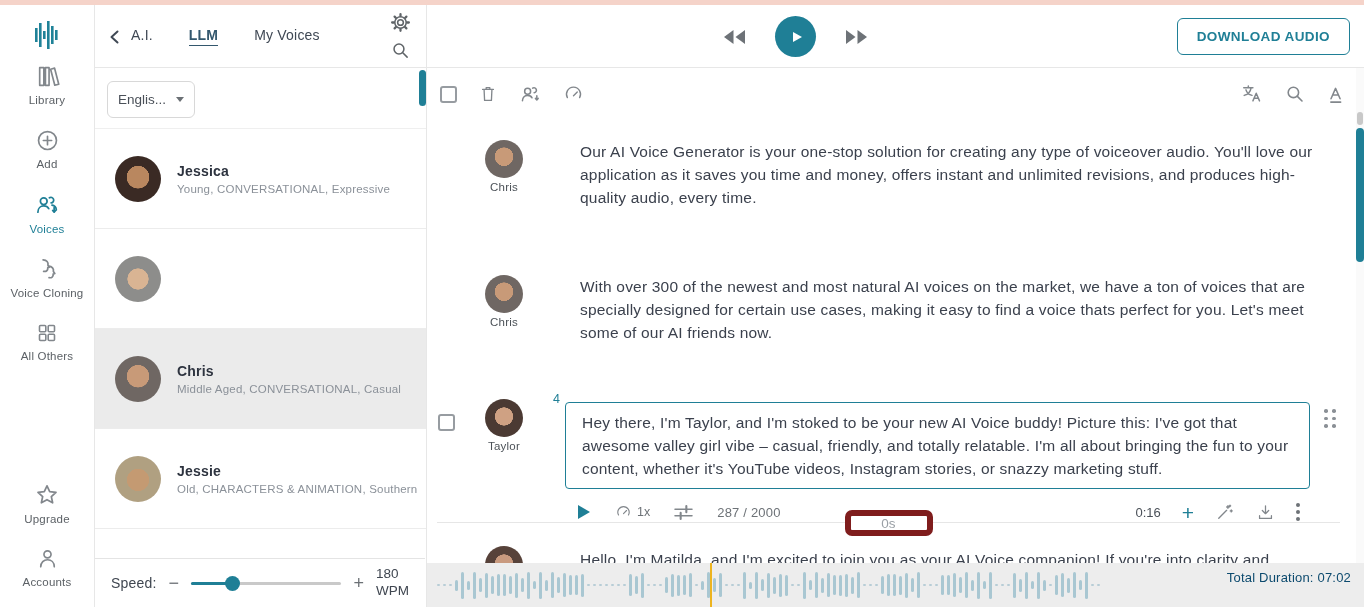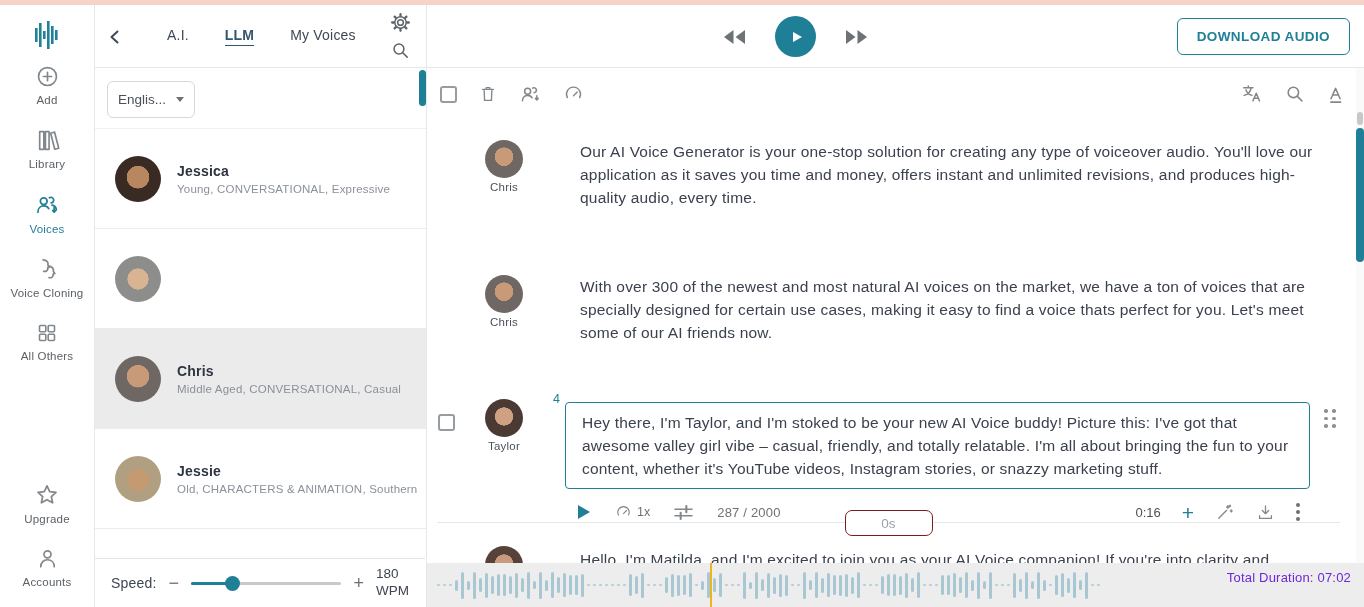--- a/index.html
+++ b/index.html
@@ -22,21 +22,21 @@
   .rail-item:first-of-type{margin-top:22px}
   .rail-label{font-size:11.5px;color:#5c6166;margin-top:5px;letter-spacing:.2px}
   .rail-item.active .rail-label{color:var(--accent)}
   .rail-item.active .ico{stroke:var(--accent)}
   .rail-footer{margin-top:auto;margin-bottom:8px}
 
   
   .panel{position:absolute;left:95px;top:5px;width:332px;bottom:0;border-right:1px solid var(--border);background:#fff}
   .panel-header{height:63px;border-bottom:1px solid var(--border);position:relative;display:flex;align-items:center}
   .back{position:absolute;left:12px;top:24px;cursor:pointer}
-  .tabs{display:flex;align-items:center;gap:36px;margin-left:72px;font-size:14px;color:#3f4854}
+  .tabs{display:flex;align-items:center;gap:36px;margin-left:36px;font-size:14px;color:#3f4854}
   .tab{cursor:pointer;padding-bottom:2px;letter-spacing:.2px}
   .tab.active{color:#33576d;font-weight:700;border-bottom:1.5px solid #33576d}
   .panel-tools{position:absolute;right:16px;top:8px;display:flex;flex-direction:column;gap:9px;align-items:center}
   .panel-scroll{position:absolute;right:0;top:63px;width:7px;height:120px}
   .panel-scroll .thumb{position:absolute;top:2px;left:0;width:7px;height:36px;border-radius:4px;background:var(--accent)}
 
   .filters{display:flex;gap:24px;padding:13px 12px 10px 12px}
   .select{height:37px;border:1px solid #d8d8d8;border-radius:6px;display:flex;align-items:center;
           justify-content:space-between;padding:0 10px;font-size:13.5px;color:#4a5058;cursor:pointer;background:#fff}
   .select.lang{width:88px}
@@ -100,29 +100,29 @@
   .bc-right{position:absolute;right:56px;top:0;height:30px;display:flex;align-items:center;gap:21px}
   .rate{display:flex;align-items:center;gap:5px;font-size:12.5px;color:#6d7277}
   .chars{font-size:13px;color:#6d7277;letter-spacing:.2px}
   .time{font-size:13px;color:#4a5058}
   .plus{font-size:21px;color:var(--accent);font-weight:400;line-height:1;cursor:pointer}
   .kebab{display:flex;flex-direction:column;gap:3px;cursor:pointer}
   .kebab i{width:4px;height:4px;border-radius:50%;background:#6d7277}
 
   .pause-div{position:absolute;left:10px;right:16px;top:0;border-top:1px solid #e6e6e6}
   .pause-pill{position:absolute;left:50%;transform:translateX(-50%);top:-13px;width:88px;height:26px;background:#fff;
-              border:1px solid #7f1d1d;border-radius:7px;display:flex;align-items:center;justify-content:center;
+              border:6px solid #7f1d1d;border-radius:7px;display:flex;align-items:center;justify-content:center;
               font-size:13.5px;color:#9aa0a6;cursor:pointer}
 
   .wavebar{position:absolute;left:0;right:0;bottom:0;height:44px;background:#ededed}
   .waveform{position:absolute;left:10px;top:0;height:44px;display:flex;align-items:center}
   .wbar{width:3px;margin-right:3px;border-radius:1.5px;background:var(--wave)}
   .wdot{width:3px;height:2.5px;margin-right:3px;border-radius:1.5px;background:#b7cdd6}
   .playhead{position:absolute;left:283px;top:0;bottom:0;width:2px;background:var(--playhead);cursor:col-resize}
-  .total{position:absolute;right:13px;top:0;height:28px;display:flex;align-items:center;font-size:13px;color:#6d28d9;letter-spacing:.2px}
+  .total{position:absolute;right:13px;top:0;height:28px;display:flex;align-items:center;font-size:13px;color:#0c4a6e;letter-spacing:.2px}
 
   .main-scroll{position:absolute;right:0;top:63px;width:8px;bottom:44px;background:#fafafa}
   .main-scroll .nub{position:absolute;top:44px;left:1px;width:6px;height:13px;border-radius:3px;background:#c8c8c8}
   .main-scroll .thumb{position:absolute;top:60px;left:0;width:8px;height:134px;border-radius:4px;background:var(--accent)}
 </style>
 </head>
 <body>
 
 <div class="app">
   <div class="topstrip"></div>
@@ -136,31 +136,31 @@
           <rect x="14" y="14" width="2.6" height="8"></rect>
           <rect x="18" y="4" width="2.6" height="28"></rect>
           <rect x="22" y="9" width="2.6" height="18"></rect>
           <rect x="26" y="13" width="2.6" height="10"></rect>
         </g>
       </svg>
     </div>
 
     <div class="rail-item">
       <svg class="ico" width="25" height="25" viewBox="0 0 24 24">
+        <path d="M4.5 3.5h4v17h-4zM10 3.5h3.5v17H10zM15 5l3.8-1 4 15.4-3.8 1z"></path>
+      </svg>
+      <span class="rail-label">Library</span>
+    </div>
+
+    <div class="rail-item">
+      <svg class="ico" width="25" height="25" viewBox="0 0 24 24">
         <circle cx="12" cy="12" r="8.6"></circle>
           <path d="M12 8v8M8 12h8"></path>
       </svg>
       <span class="rail-label">Add</span>
-    </div>
-
-    <div class="rail-item">
-      <svg class="ico" width="25" height="25" viewBox="0 0 24 24">
-        <path d="M4.5 3.5h4v17h-4zM10 3.5h3.5v17H10zM15 5l3.8-1 4 15.4-3.8 1z"></path>
-      </svg>
-      <span class="rail-label">Library</span>
     </div>
 
     <div class="rail-item active">
       <svg class="ico" width="26" height="26" viewBox="0 0 24 24">
         <circle cx="9" cy="8.6" r="3.1"></circle>
         <path d="M3.6 18.6c0-3.8 2.6-5.7 5.4-5.7 2 0 3.7.9 4.6 2.5"></path>
         <path d="M14.2 5.3a2.6 2.6 0 1 1 1.6 4.8"></path>
         <path d="M16.6 12.2c2.2.3 3.8 1.9 4 4.2"></path>
         <path d="M18.6 14.4v4.2m-1.4-1.5 1.4 1.5 1.4-1.5"></path>
       </svg>

